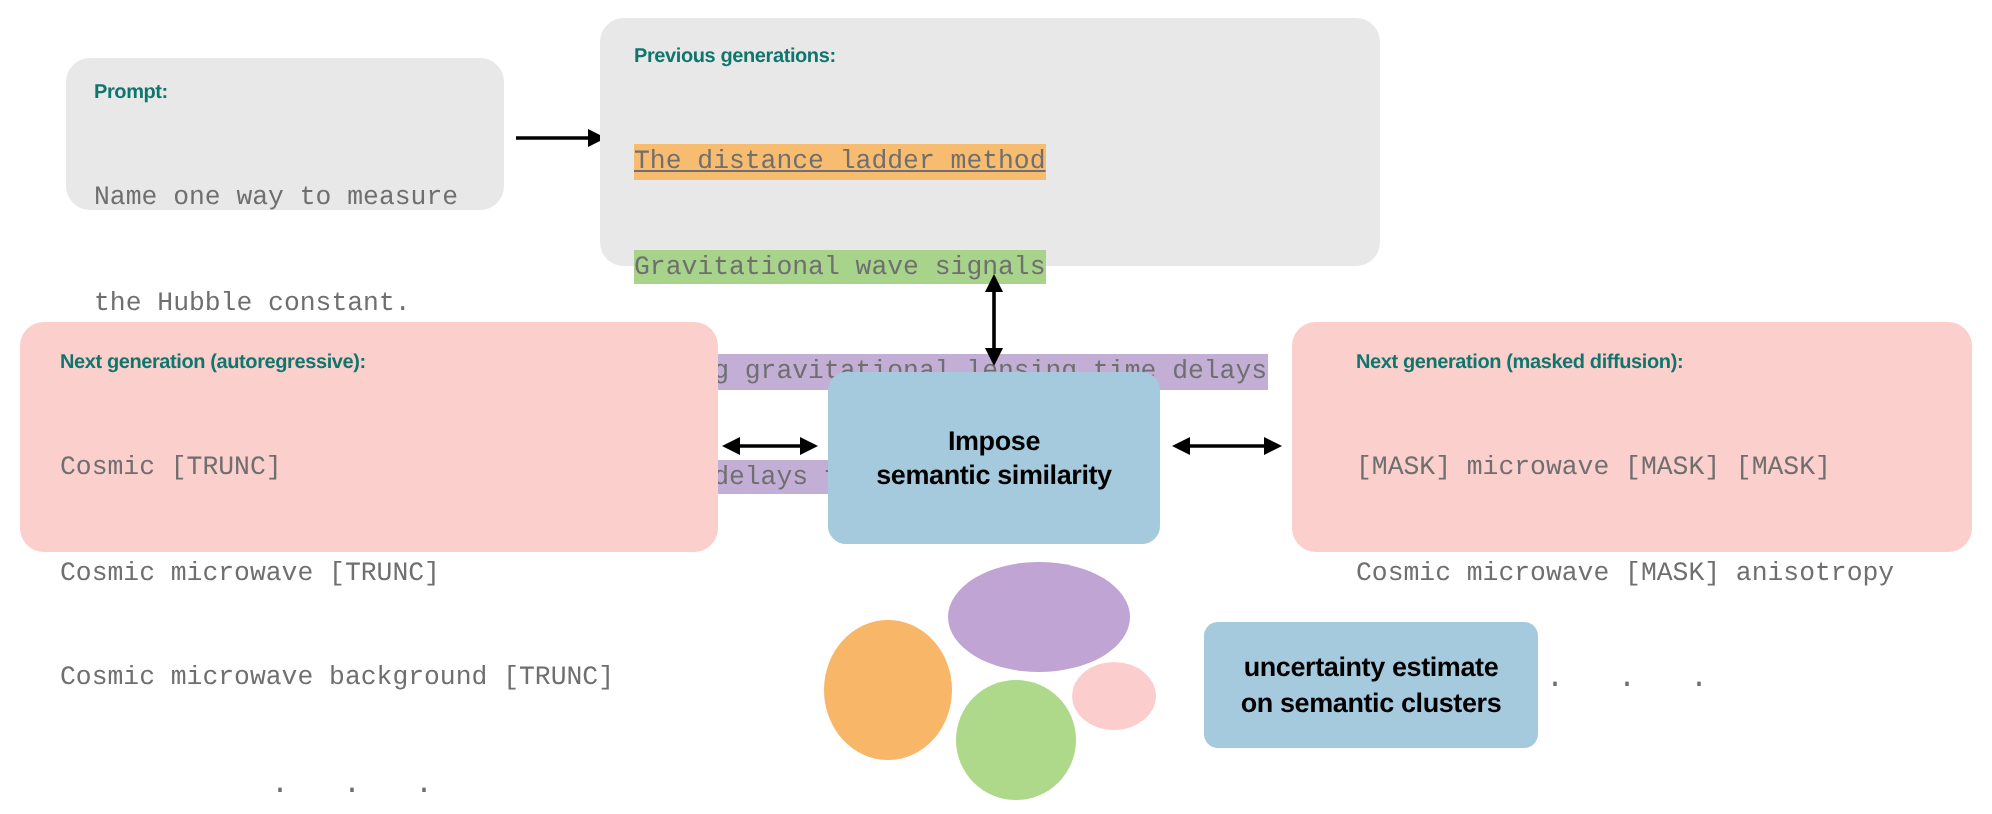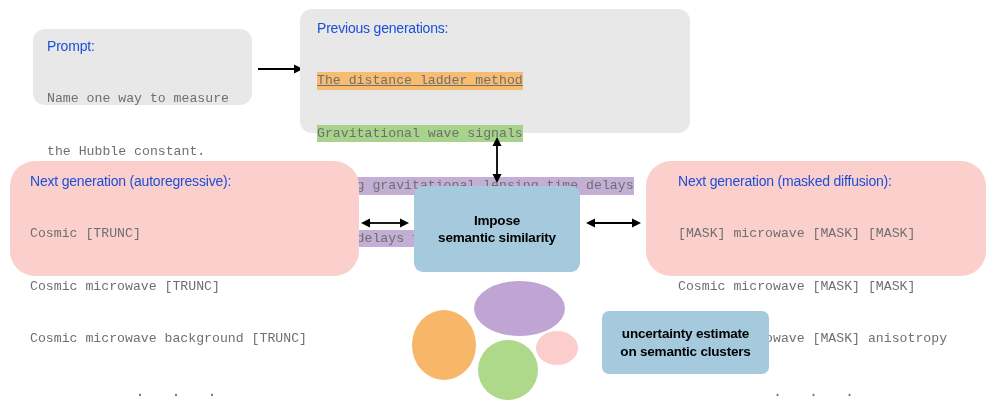--- a/index.html
+++ b/index.html
@@ -19,23 +19,23 @@
   }
   .box {
     position: absolute;
     box-sizing: border-box;
   }
   .rounded {
     border-radius: 12px;
   }
   .hdr {
     font-family: "Liberation Sans", sans-serif;
-    font-weight: normal;
-    font-size: 14px;
-    color: #1d4ed8;
+    font-weight: bold;
+    font-size: 10px;
+    color: #0f766e;
     letter-spacing: -0.2px;
     line-height: 17px;
     white-space: nowrap;
   }
   .mono {
     font-family: "Liberation Mono", monospace;
     font-size: 13.2px;
     color: #6f6f6f;
     line-height: 17.5px;
     white-space: pre;
@@ -63,21 +63,20 @@
     background: #e8e8e8;
     padding: 11px 0 0 17px;
   }
   .hl-orange { background: #f7bc70; text-decoration: underline; }
   .hl-green  { background: #a7d38a; }
   .hl-purple { background: #c3aed6; }
   
   .pinkbox {
     background: #fbcfcc;
     padding-top: 12px;
-    border-radius: 25px;
   }
   #ar-box {
     left: 10px;
     top: 161px;
     width: 349px;
     height: 115px;
     padding-left: 20px;
   }
   #md-box {
     left: 646px;
@@ -218,21 +217,20 @@
   <svg class="arrow-svg" style="left:586px; top:215px;" width="55" height="16" viewBox="0 0 55 16">
     <line x1="9" y1="8" x2="46" y2="8" stroke="#000" stroke-width="1.8"></line>
     <polygon points="9,3.5 0,8 9,12.5" fill="#000"></polygon>
     <polygon points="46,3.5 55,8 46,12.5" fill="#000"></polygon>
   </svg>
 
   <div class="box rounded pinkbox" id="md-box">
     <div class="hdr">Next generation (masked diffusion):</div>
     <div class="mono">
       <span class="mono-line">[MASK] microwave [MASK] [MASK]</span>
-      <span class="mono-line">Cosmic microwave [MASK] [MASK]</span>
       <span class="mono-line">Cosmic microwave [MASK] anisotropy</span>
       <span class="dots">. . .</span>
     </div>
   </div>
 
   <div id="clusters">
     <div class="cluster" id="cluster-orange"></div>
     <div class="cluster" id="cluster-purple"></div>
     <div class="cluster" id="cluster-green"></div>
     <div class="cluster" id="cluster-pink"></div>

